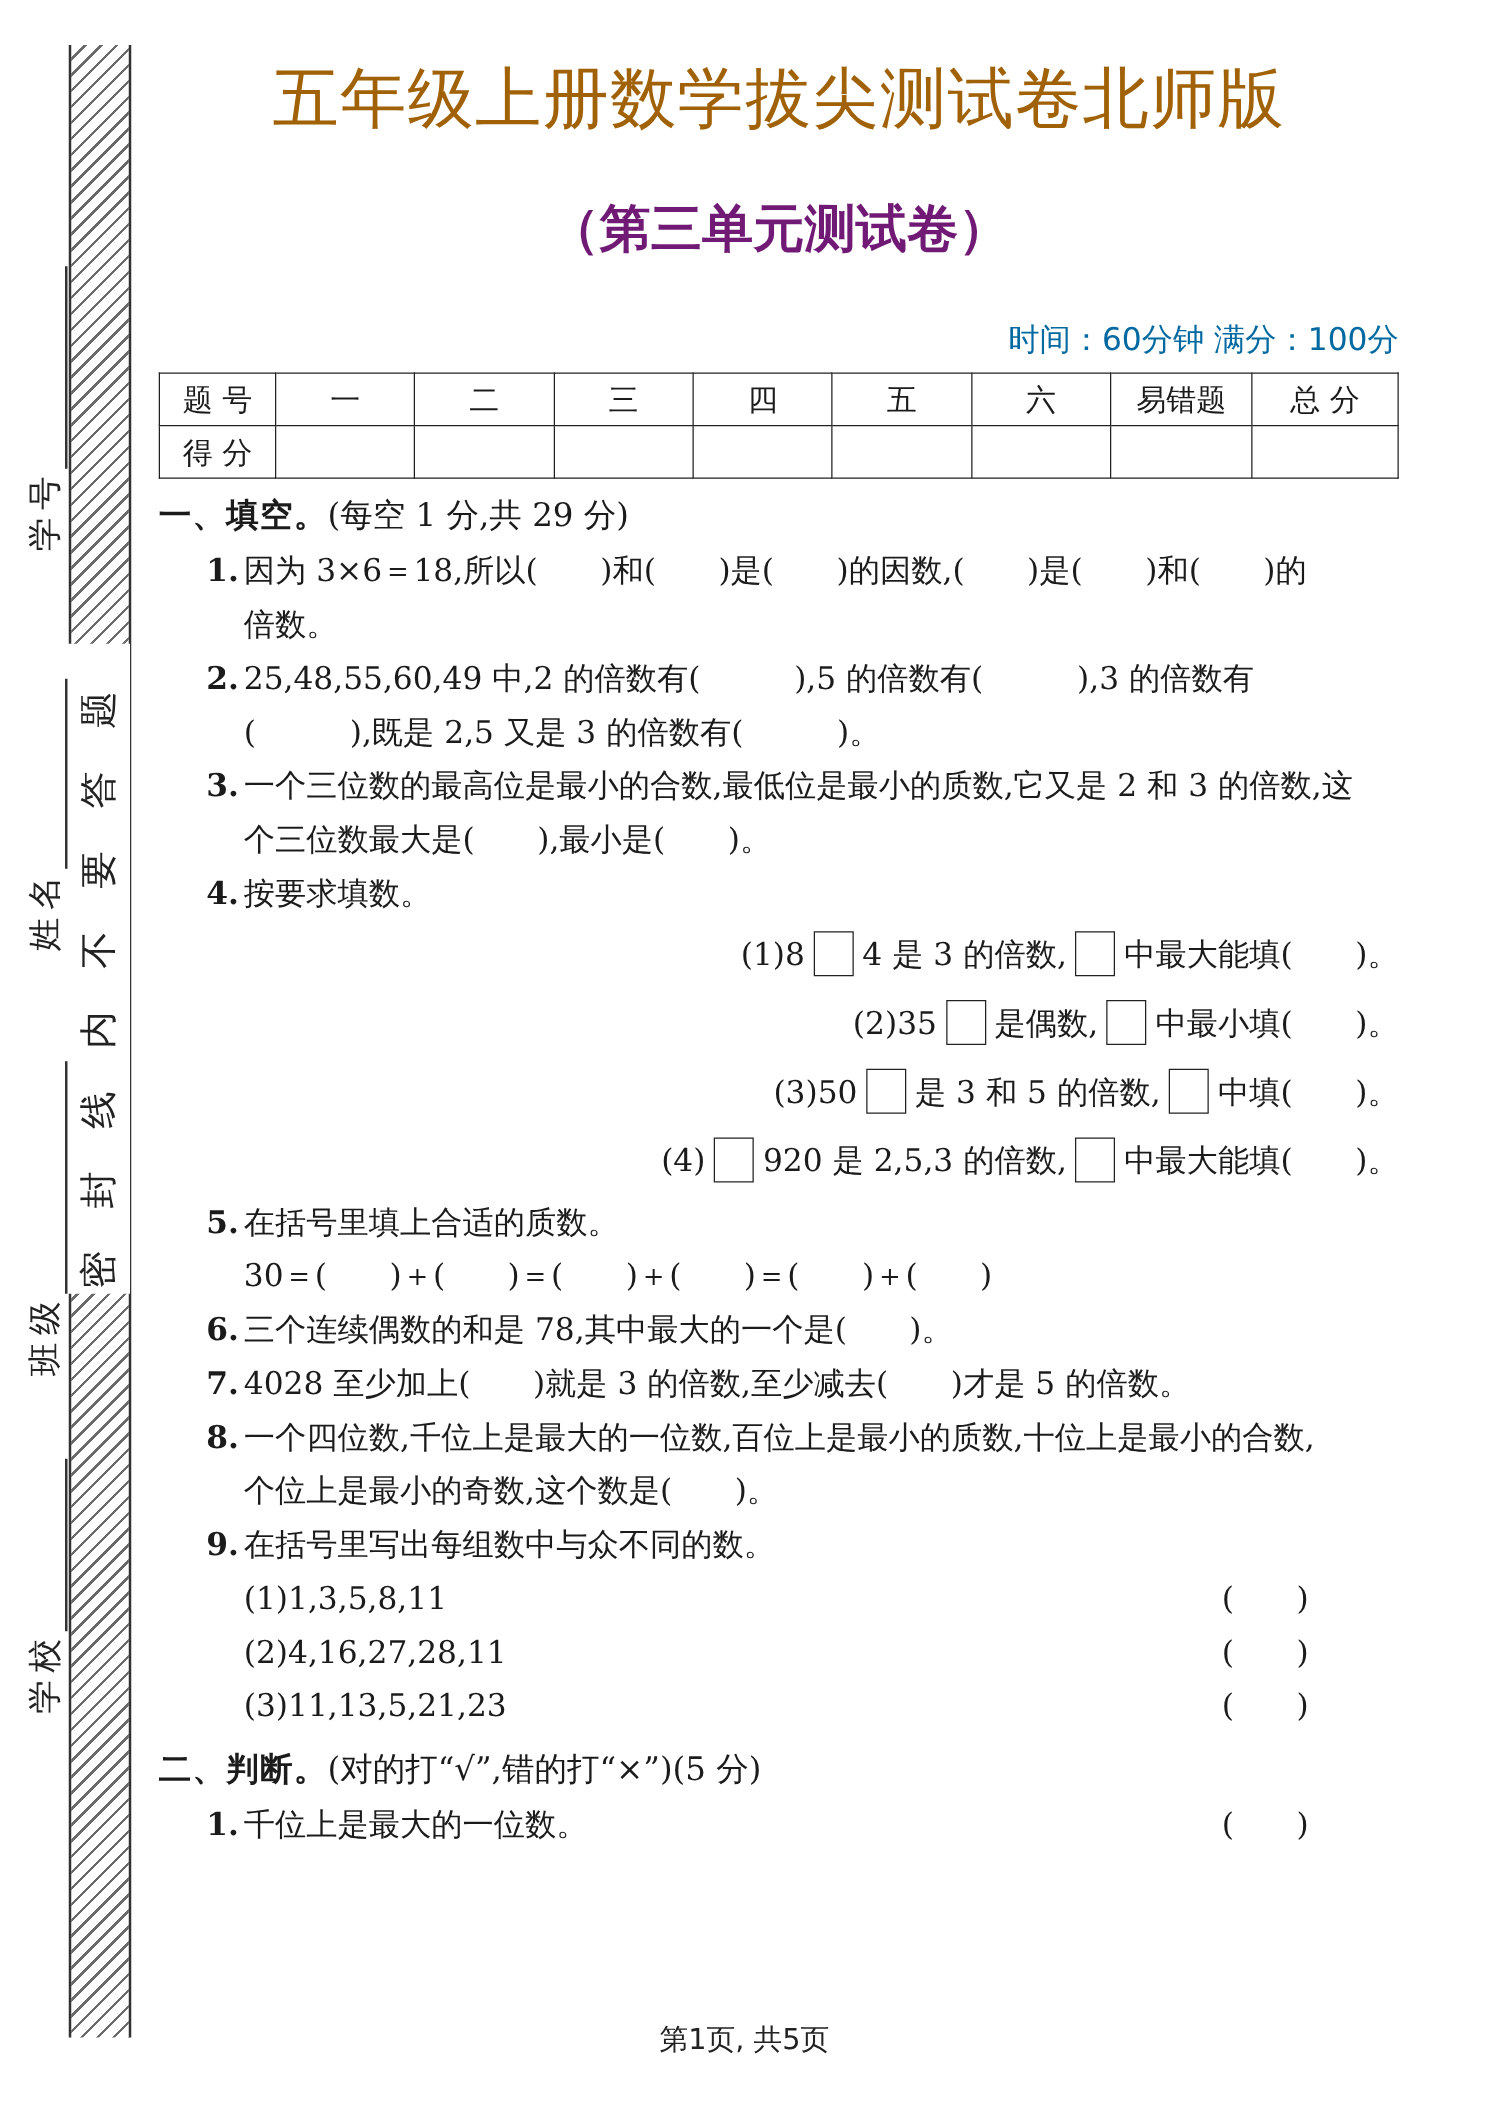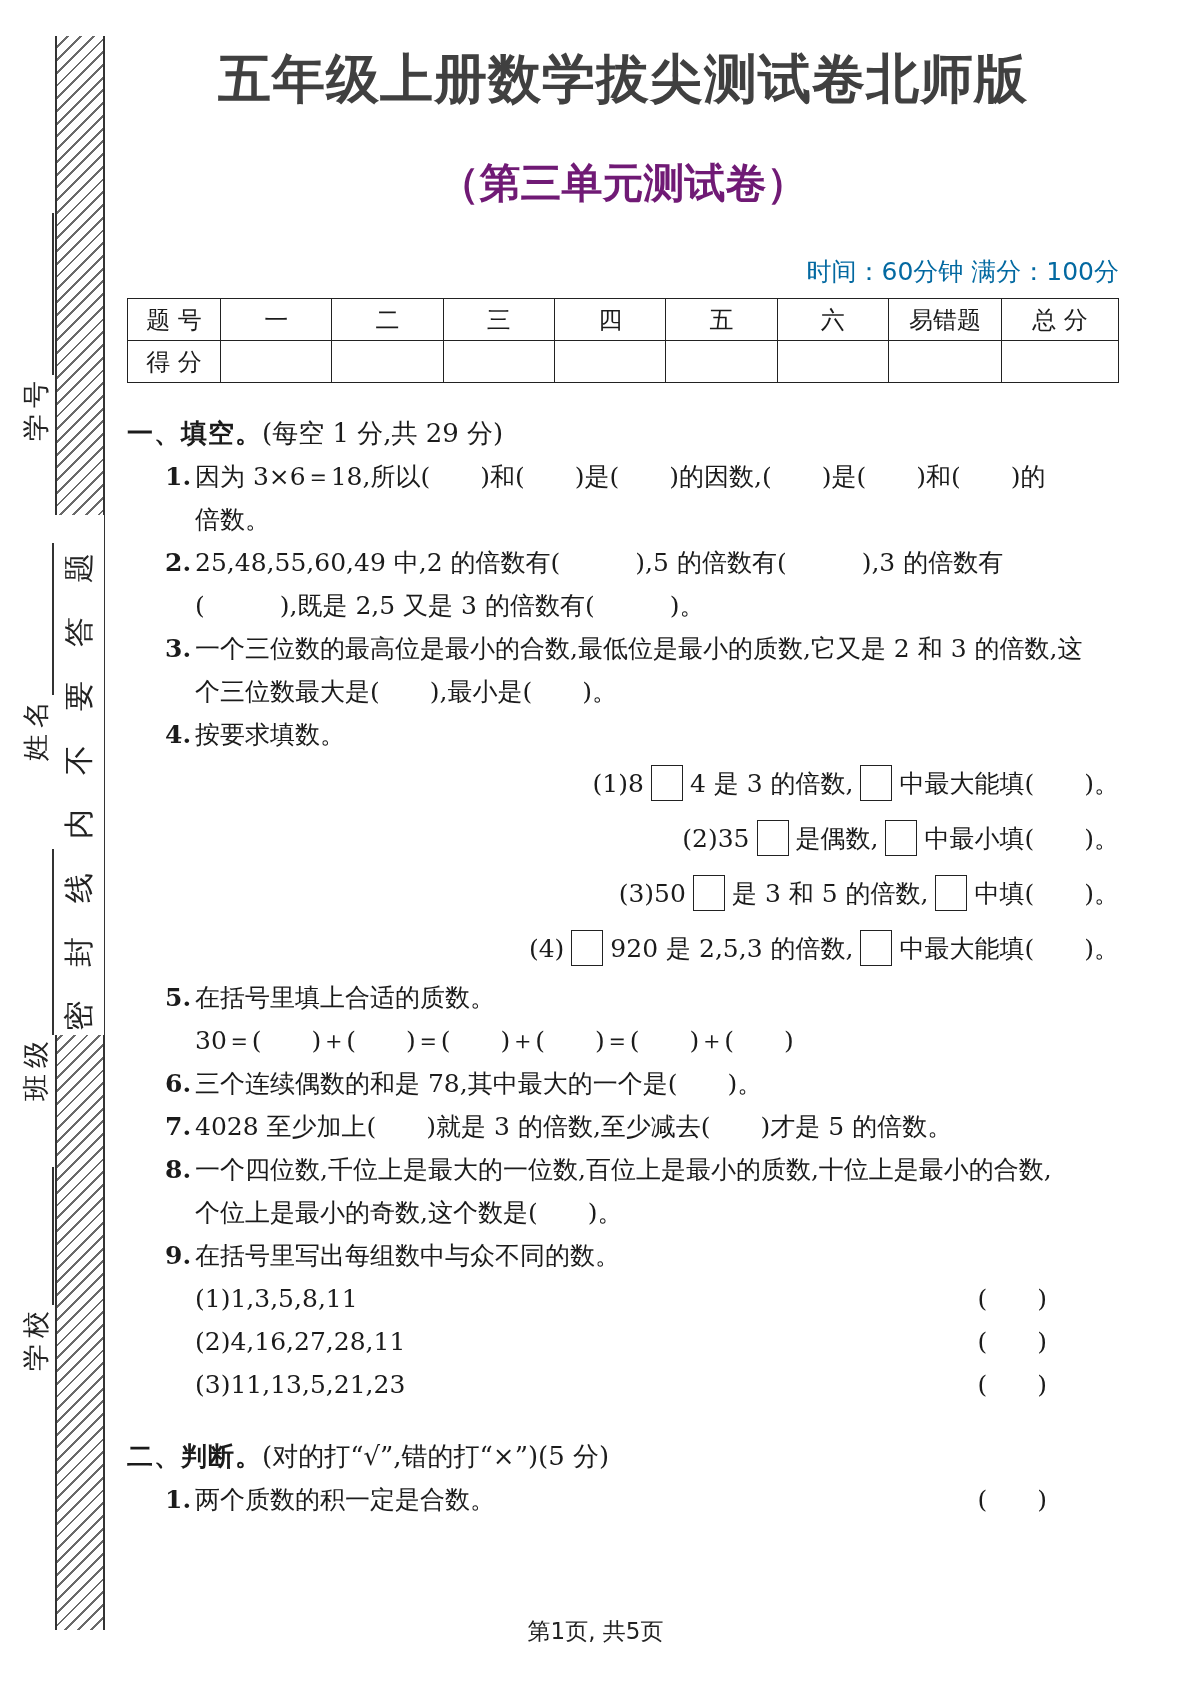--- a/index.html
+++ b/index.html
@@ -13,34 +13,34 @@
   .seal-text-wrap{position:absolute;left:-181px;top:750px;width:520px;height:50px;
       transform:rotate(-90deg);background:#ffffff;display:flex;align-items:center;justify-content:center;
       font-size:30px;letter-spacing:34px;color:#222;z-index:2;white-space:nowrap;}
   .side-label{position:absolute;height:44px;transform:rotate(-90deg);display:flex;align-items:flex-end;
       font-size:27px;color:#222;letter-spacing:6px;white-space:nowrap;z-index:2;}
   .side-label .lbl-line{display:inline-block;border-bottom:2px solid #333;height:30px;}
 
   
   .content{position:absolute;left:127px;top:0;width:992px;}
   .title{margin:44px 0 0 0;text-align:center;font-family:"DejaVu Sans","Liberation Sans",sans-serif;
-      font-weight:700;font-size:53px;letter-spacing:1px;color:#404040;}
+      font-weight:400;font-size:53px;letter-spacing:1px;color:#a16207;}
   .subtitle{margin:40px 0 0 0;text-align:center;font-family:"DejaVu Sans","Liberation Sans",sans-serif;
       font-weight:800;font-size:41px;color:#701a75;}
   .meta{margin-top:44px;text-align:right;font-family:"DejaVu Sans","Liberation Sans",sans-serif;
       font-size:25px;color:#0369a1;}
 
   table.score{border-collapse:collapse;width:100%;margin-top:10px;table-layout:fixed;}
   table.score th,table.score td{border:1.6px solid #222;height:41px;text-align:center;
       font-weight:normal;font-size:24px;padding:0;}
   table.score .c0{width:92px;}
   table.score .c7{width:112px;}
   table.score .c8{width:116px;}
 
-  .sec-head{margin-top:28px;font-size:26px;line-height:44px;}
+  .sec-head{margin-top:8px;font-size:26px;line-height:44px;}
   .sec-head b{letter-spacing:1px;}
 
   .q{position:relative;padding-left:68px;font-size:25px;line-height:43px;}
   .qnum{position:absolute;left:38px;font-weight:bold;}
   .q-cont{padding-left:68px;font-size:25px;line-height:43px;}
   .q4item{position:relative;padding-left:68px;font-size:25px;line-height:55px;text-align:right;}
   .blank-box{display:inline-block;width:30px;height:34px;border:1.8px solid #222;
       vertical-align:-9px;margin:0 7px;background:#fff;}
   .row-flex{display:flex;padding-right:72px;justify-content:space-between;}
   .row-flex .rb{margin-left:auto;}
@@ -183,20 +183,20 @@
     <div class="q-cont row-flex">
       <span>(3)11,13,5,21,23</span>
       <span class="rb">(　　)</span>
     </div>
 
     <div class="sec-head">
       <b>二、判断。</b><span>(对的打“√”,错的打“×”)(5 分)</span>
     </div>
     <div class="q row-flex">
       <span class="qnum">1.</span>
-      <span>两个质数的积一定是合数。</span>
+      <span>千位上是最大的一位数。</span>
       <span class="rb">(　　)</span>
     </div>
 
   </div>
 
   <div class="footer">第1页, 共5页</div>
 </div>
 
 </body></html>

